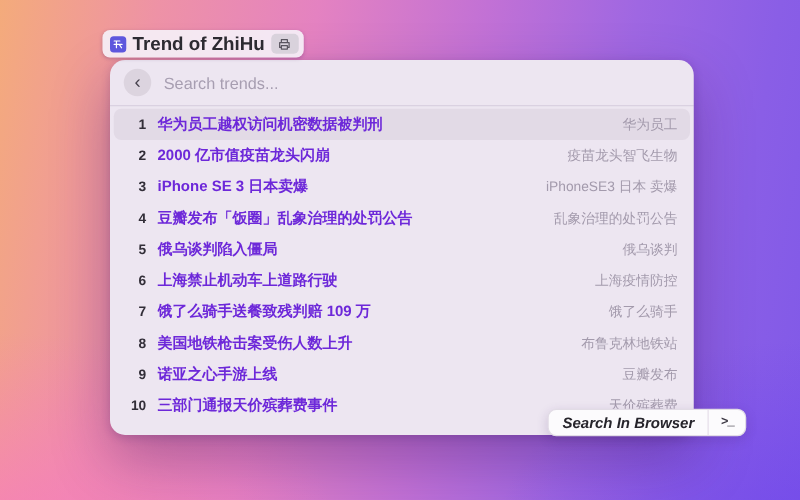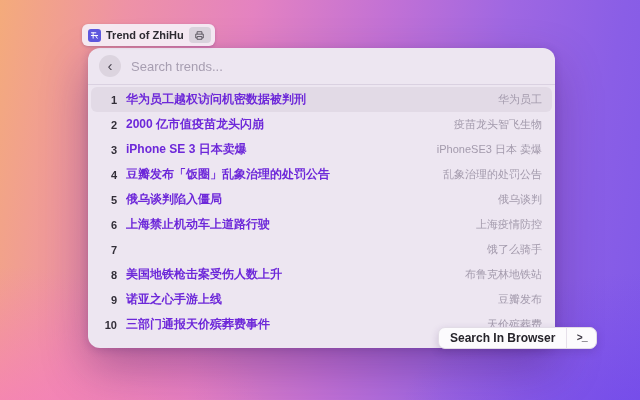--- a/index.html
+++ b/index.html
@@ -19,21 +19,21 @@
     position:absolute; left:82px; top:24px; height:22px; z-index:5;
     display:flex; align-items:center; gap:5px; padding:0 4px 0 6px;
     background:rgba(245,240,247,0.92); border-radius:6px;
     box-shadow:0 1px 3px rgba(70,30,100,0.25);
   }
   .tag-icon {
     width:13px; height:13px; border-radius:3px; background:#5e57dd;
     display:flex; align-items:center; justify-content:center; flex:0 0 auto;
   }
   .tag-icon svg { display:block; }
-  .tag-label { font-size:11px; font-weight:600; color:#2c2a31; white-space:nowrap; }
+  .tag-label { font-size:15px; font-weight:600; color:#2c2a31; white-space:nowrap; }
   .tag-key {
     width:22px; height:16px; border-radius:4px; background:#d9d2dc;
     display:flex; align-items:center; justify-content:center; cursor:pointer;
   }
 
   
   .window {
     position:absolute; left:88px; top:48px; width:467px; height:300px;
     background:#ede6f1; border-radius:12px; z-index:2;
     box-shadow:0 20px 45px rgba(60,20,95,0.35), 0 2px 8px rgba(60,20,95,0.20);
@@ -77,21 +77,21 @@
   
   .browser-btn {
     position:absolute; left:438px; top:327px; height:22px; z-index:6;
     display:flex; align-items:stretch; background:#fcfbfd;
     border:1px solid #e2dce6; border-radius:7px; cursor:pointer;
     box-shadow:0 3px 9px rgba(70,35,110,0.20);
     overflow:hidden;
   }
   .browser-btn-label {
     padding:0 11px; display:flex; align-items:center;
-    font-size:12px; font-weight:700; color:#26242b; white-space:nowrap;
+    font-size:12px; font-weight:700; color:#26242b; white-space:nowrap;font-style:italic;
   }
   .browser-btn-key {
     width:30px; border-left:1px solid #e6e0ea;
     display:flex; align-items:center; justify-content:center;
     font-family:"Liberation Mono", monospace; font-size:10px; font-weight:700;
     color:#3b3742; letter-spacing:-1px;
   }
 </style>
 </head>
 <body>
@@ -145,20 +145,21 @@
       <span class="trend-title">俄乌谈判陷入僵局</span>
       <span class="trend-keyword">俄乌谈判</span>
     </div>
         <div class="trend-row">
       <span class="trend-rank">6</span>
       <span class="trend-title">上海禁止机动车上道路行驶</span>
       <span class="trend-keyword">上海疫情防控</span>
     </div>
         <div class="trend-row">
       <span class="trend-rank">7</span>
+      <span class="trend-title">饿了么骑手送餐致残判赔 109 万</span>
       <span class="trend-keyword">饿了么骑手</span>
     </div>
         <div class="trend-row">
       <span class="trend-rank">8</span>
       <span class="trend-title">美国地铁枪击案受伤人数上升</span>
       <span class="trend-keyword">布鲁克林地铁站</span>
     </div>
         <div class="trend-row">
       <span class="trend-rank">9</span>
       <span class="trend-title">诺亚之心手游上线</span>

